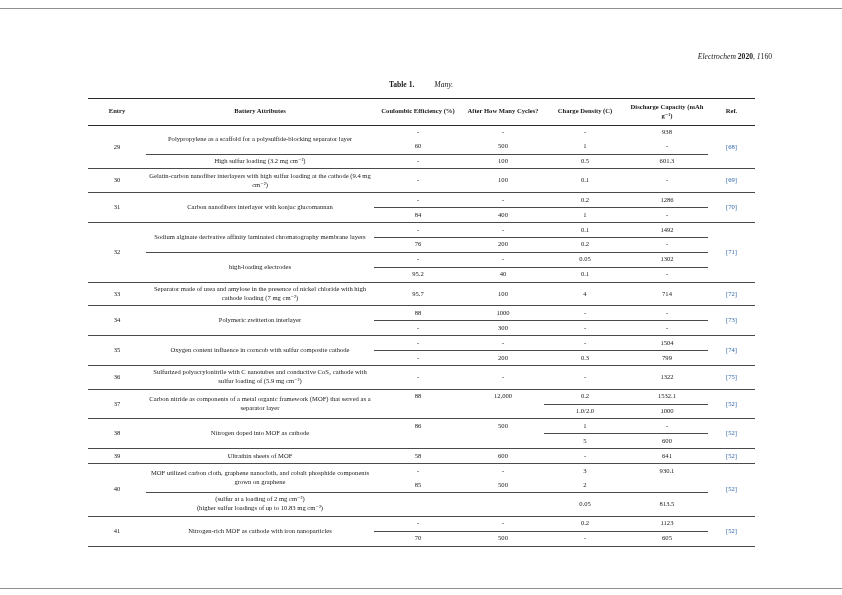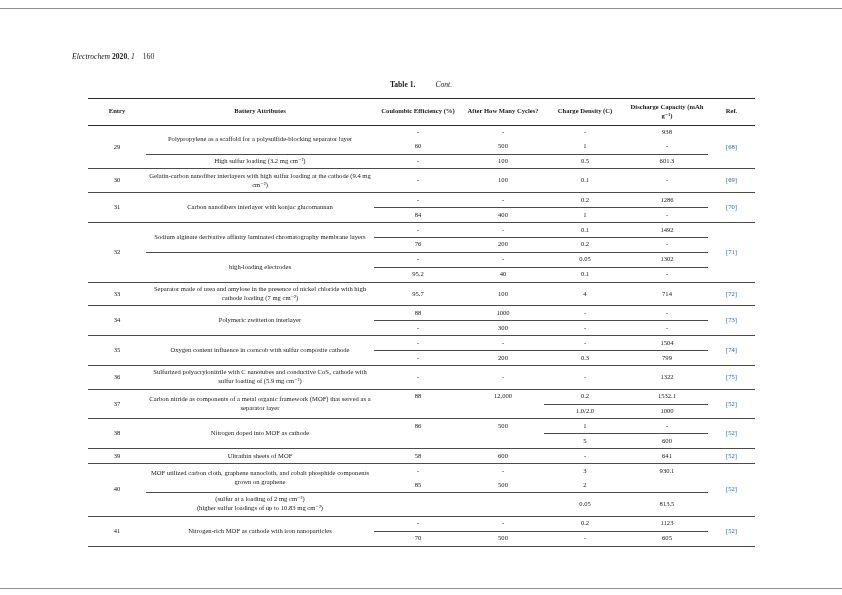--- a/index.html
+++ b/index.html
@@ -11,23 +11,22 @@
     position: relative;
     overflow: hidden;
   }
   .sheet { position: absolute; inset: 0; background: #ffffff; }
   .edge { position: absolute; left: 0; width: 842px; height: 1px; background: #8f8f8f; }
   .edge.top { top: 8px; }
   .edge.bottom { top: 588px; }
 
   .running-head {
     position: absolute; top: 52px; left: 72px; right: 70px;
-    display: flex; justify-content: flex-start; align-items: baseline;
+    display: flex; justify-content: flex-end; align-items: baseline;
     font-size: 7.6px;
-    gap: 8px;
   }
   .it { font-style: italic; }
   .b  { font-weight: bold; }
 
   .table-title {
     position: absolute; top: 80px; left: 0; right: 0;
     text-align: center; font-size: 7.6px;
   }
   .table-title .b { margin-right: 20px; }
 
@@ -62,21 +61,21 @@
   <div class="running-head">
     <div>
       <span class="it">Electrochem</span>
       <span class="b">2020</span><span>,</span>
       <span class="it">1</span>
     </div>
     <div>160</div>
   </div>
 
   <div class="table-title">
-    <span class="b">Table 1.</span><span class="it">Cont.</span>
+    <span class="b">Table 1.</span><span class="it">Many.</span>
   </div>
 
   <table class="data-table">
     <colgroup>
       <col style="width:58px">
         <col style="width:228px">
         <col style="width:88px">
       <col style="width:82px">
         <col style="width:82px">
         <col style="width:82px">

